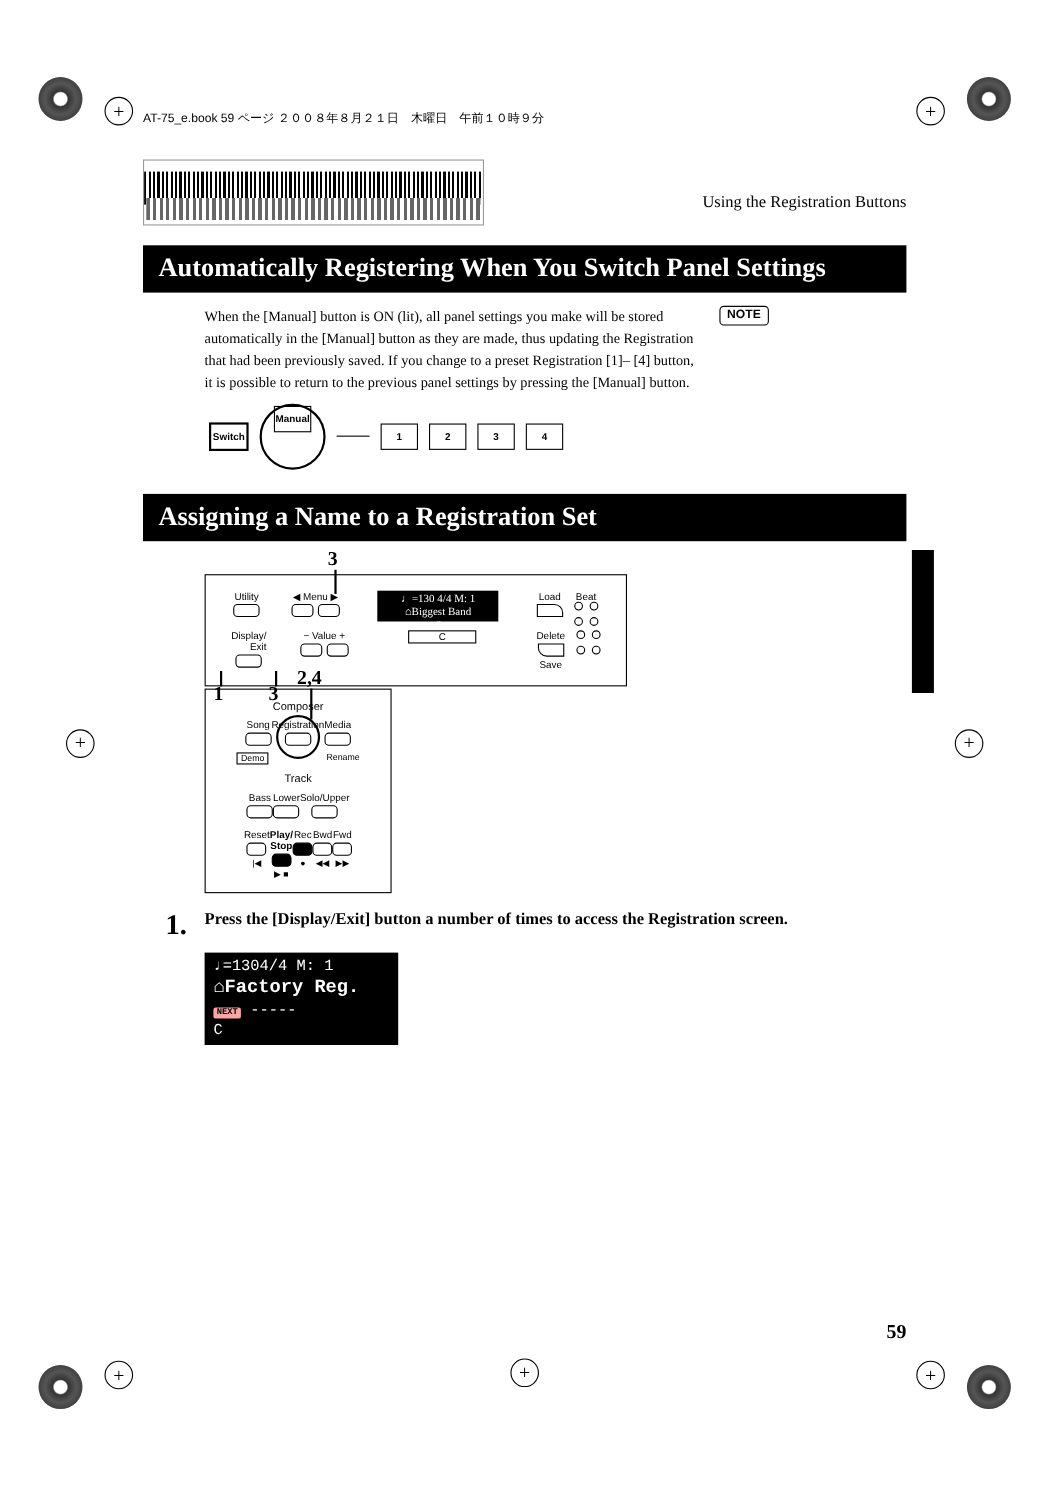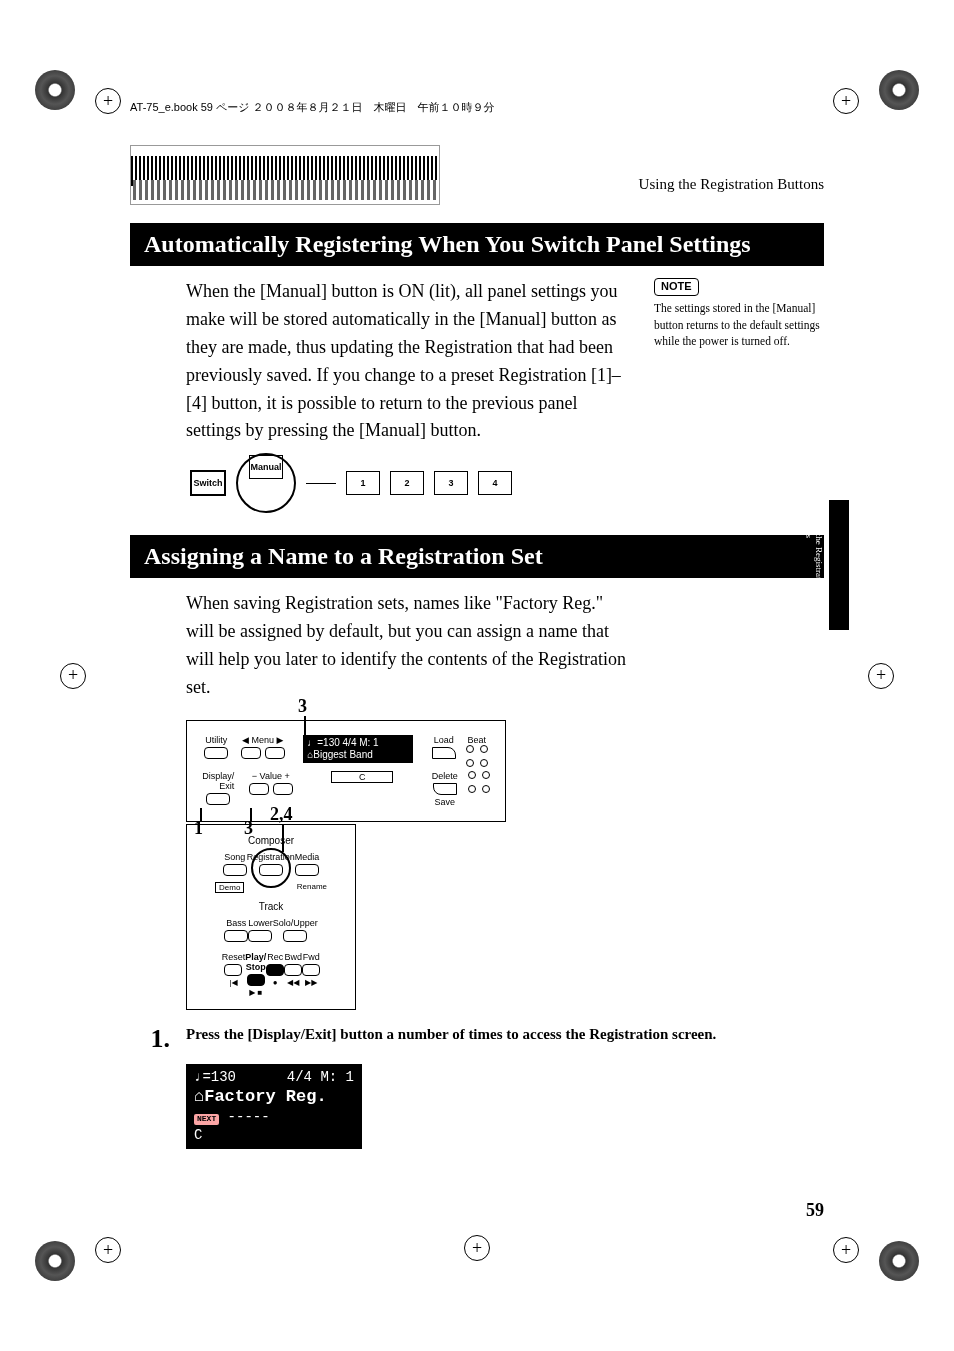--- a/index.html
+++ b/index.html
@@ -92,21 +92,21 @@
     margin-top: 10px;
     font-family: Georgia, serif;
   }
   .body-cols {
     display: flex;
     gap: 20px;
     margin-top: 12px;
   }
   .col-main {
     flex: 1;
-    font-size: 18px;
+    font-size: 13px;
     line-height: 1.55;
     padding-left: 56px;
   }
   .col-side {
     width: 170px;
     font-size: 11.5px;
     line-height: 1.45;
   }
   .note-badge {
     display: inline-block;
@@ -156,44 +156,45 @@
     width: 40px;
     text-align: right;
   }
   .step-text {
     flex: 1;
     font-size: 15px;
     font-weight: bold;
     line-height: 1.4;
   }
   .diagram-box {
-    width: 320px;
+    width: 384px;
     border: 1px solid #000;
     margin-left: 56px;
     margin-top: 10px;
     font-family: Arial, sans-serif;
     font-size: 9px;
     padding: 8px;
     box-sizing: border-box;
     position: relative;
   }
   .diagram-row { display: flex; justify-content: space-around; margin: 6px 0; }
   .db-label { font-size: 9px; text-align: center; }
   .db-btn {
     width: 26px; height: 12px; border: 1px solid #000; border-radius: 4px;
     margin: 2px auto;
   }
   .db-lcd {
     background: #000; color: #fff;
     width: 110px; height: 28px;
-    font-family: Liberation Sans, sans-serif;
+    font-family: Liberation Serif, serif;
     font-size: 10px;
     padding: 2px 4px;
     box-sizing: border-box;
     line-height: 1.2;
+    text-align: center;
   }
   .callout-num {
     position: absolute;
     font-size: 18px;
     font-weight: bold;
   }
   .diagram2 {
     width: 170px;
     border: 1px solid #000;
     margin-left: 56px;
@@ -283,40 +284,38 @@
     <div class="header-img-box"></div>
     <div class="section-label">Using the Registration Buttons</div>
   </div>
 
   <div class="title-bar">Automatically Registering When You Switch Panel Settings</div>
 
   <div class="body-cols">
     <div class="col-main">When the [Manual] button is ON (lit), all panel settings you make will be stored automatically in the [Manual] button as they are made, thus updating the Registration that had been previously saved. If you change to a preset Registration [1]– [4] button, it is possible to return to the previous panel settings by pressing the [Manual] button.</div>
     <div class="col-side">
       <span class="note-badge">NOTE</span>
-      <div>The settings stored in the [Manual] button returns to the default settings while the power is turned off.</div>
     </div>
   </div>
 
   <div class="panel-btn-row">
     <div class="pbtn" style="border-width:2.5px;">Switch</div>
     <div class="circle-overlay">
       <div class="pbtn">Manual</div>
     </div>
     <div style="width:30px;border-top:1px solid #000;"></div>
     <div class="pbtn">1</div>
     <div class="pbtn">2</div>
     <div class="pbtn">3</div>
     <div class="pbtn">4</div>
   </div>
 
   <div class="title-bar" style="margin-top:22px;">Assigning a Name to a Registration Set</div>
 
   <div class="body-cols">
-    <div class="col-main">When saving Registration sets, names like "Factory Reg." will be assigned by default, but you can assign a name that will help you later to identify the contents of the Registration set.</div>
     <div class="col-side"></div>
   </div>
 
   <div style="position:relative;">
     <span class="callout-num" style="top:-24px; left:168px;">3</span>
     <div class="ptr-line" style="top:-4px; left:174px; width:2px; height:22px;"></div>
     <div class="diagram-box" style="margin-top:18px;">
       <div class="diagram-row" style="align-items:flex-start;">
         <div class="d2-item">
           <div class="db-label">Utility</div>
@@ -458,21 +457,21 @@
       </div>
     </div>
   </div>
 
   <div class="step-row">
     <div class="step-num">1.</div>
     <div class="step-text">Press the [Display/Exit] button a number of times to access the Registration screen.</div>
   </div>
 
   <div class="screen-box">
-    <div style="display:flex; justify-content:space-between;">
+    <div style="display:flex; ">
       <span>♩=130</span>
       <span>4/4  M:   1</span>
     </div>
     <div class="big"><span>⌂</span><span>Factory Reg.</span></div>
     <div><span class="next-badge">NEXT</span> <span>-----</span></div>
     <div>C</div>
   </div>
 
   <div class="side-tab"></div>
   <div class="side-tab-text">Using the Registration Buttons</div>

